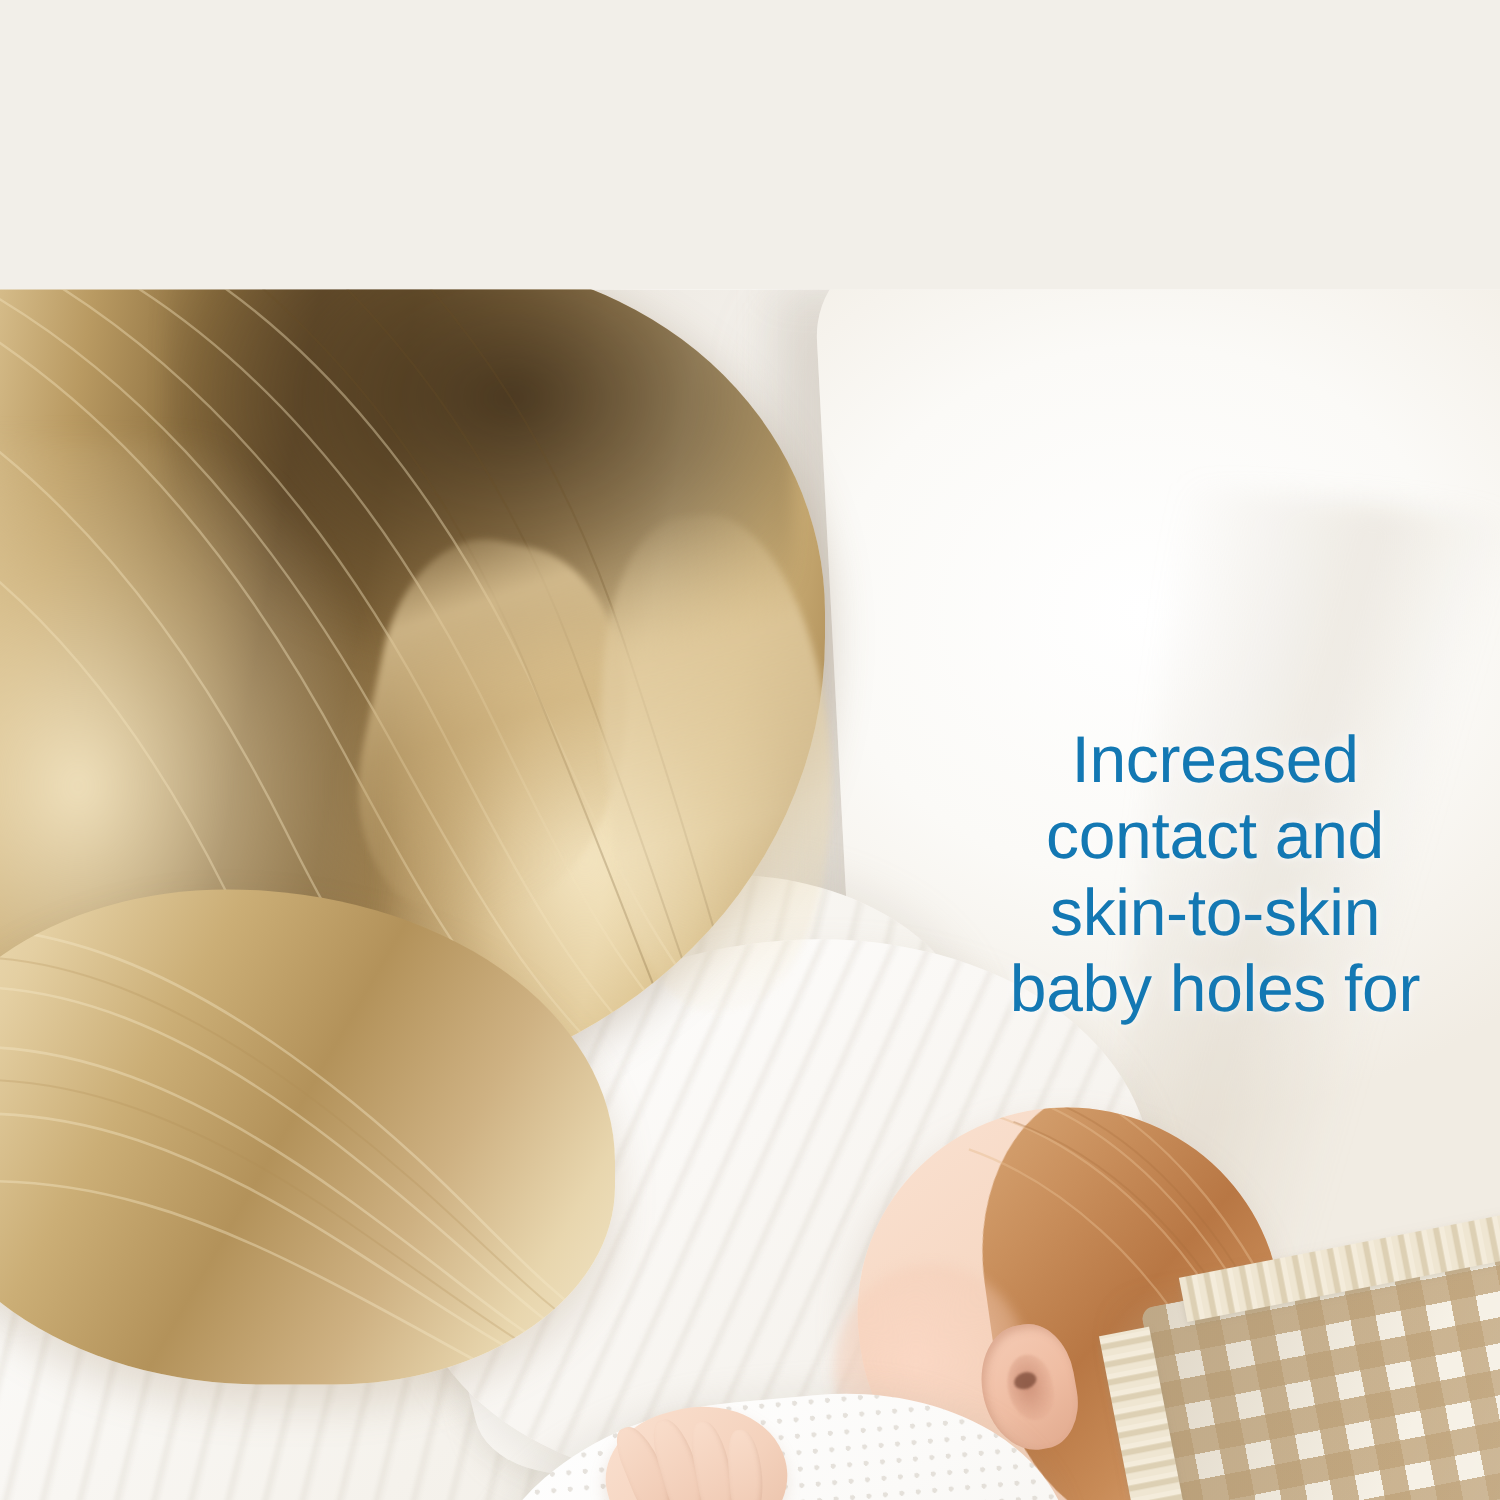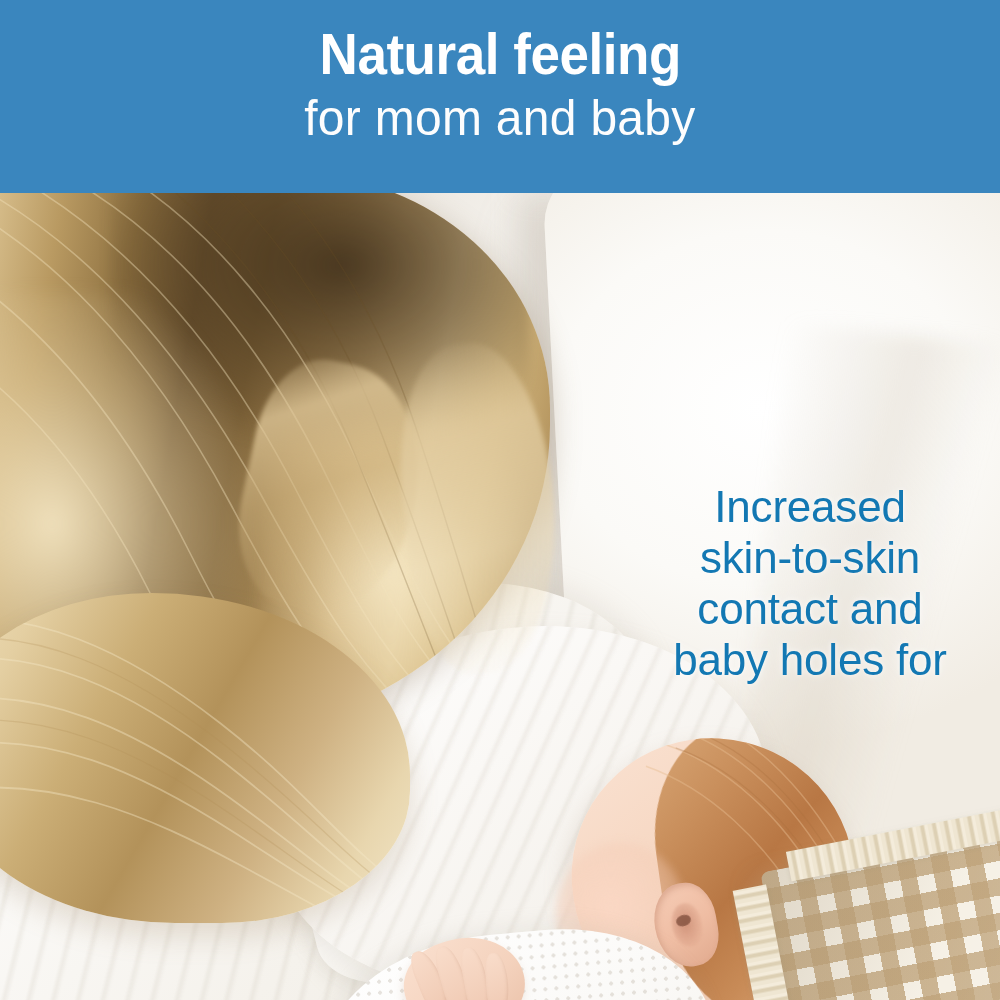--- a/index.html
+++ b/index.html
@@ -507,25 +507,21 @@
     </div>
 
     <div class="baby-hand"></div>
     <div class="finger f1"></div>
     <div class="finger f2"></div>
     <div class="finger f3"></div>
     <div class="finger f4"></div>
 
     <div id="callout">
       <span class="ln">Increased</span>
+      <span class="ln">contact and</span>
       <span class="ln">skin-to-skin</span>
-      <span class="ln">contact and</span>
       <span class="ln">baby holes for</span>
     </div>
 
   </div>
 
-  <div id="banner">
-    <div id="banner-title">Natural feeling</div>
-    <div id="banner-subtitle">for mom and baby</div>
-  </div>
 
 </div>
 
 </body></html>

